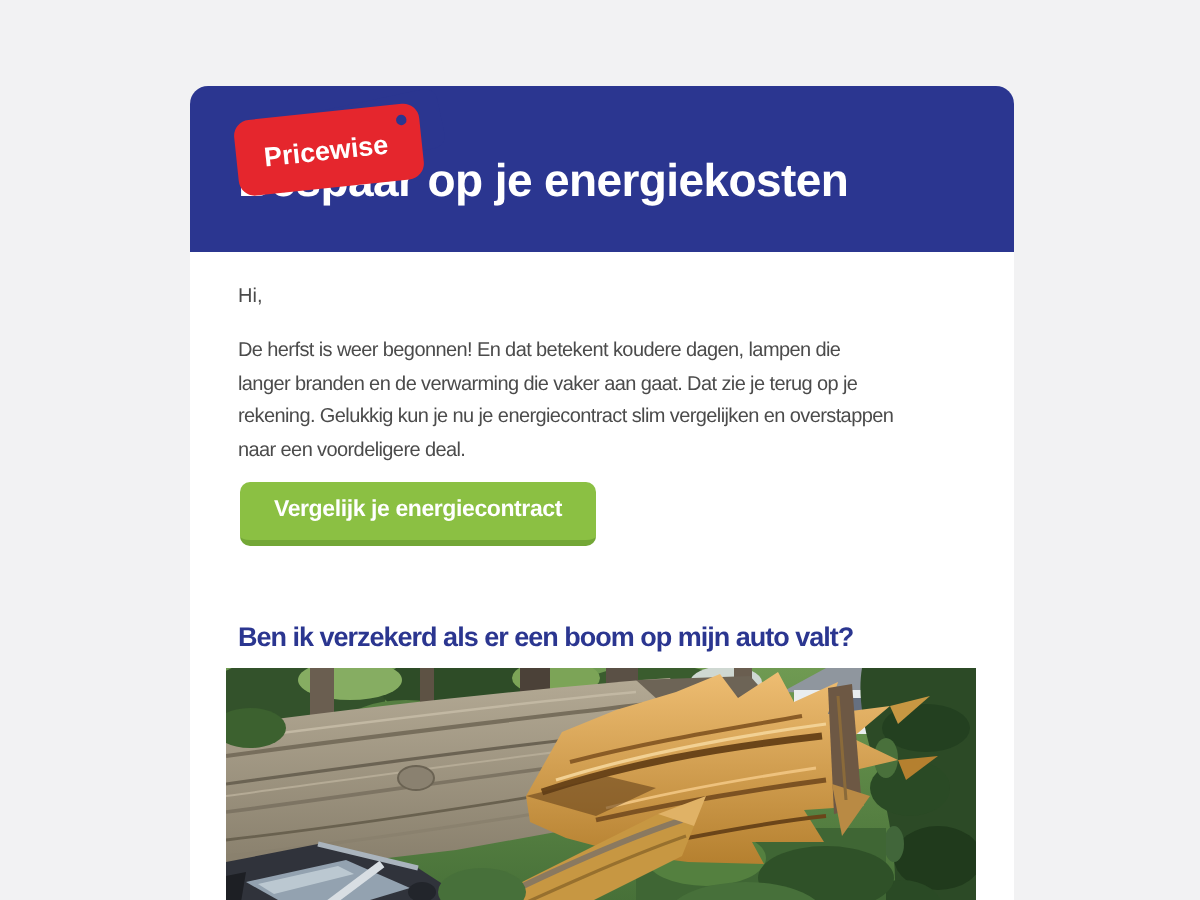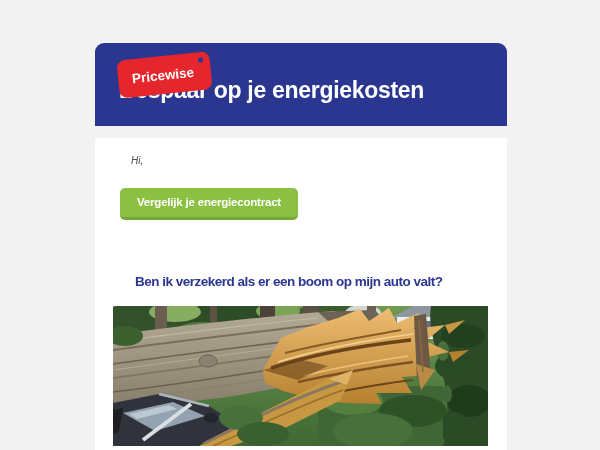--- a/index.html
+++ b/index.html
@@ -14,36 +14,36 @@
     margin-top:43px;height:83px;box-sizing:border-box;
     background:#2b3690;border-radius:9px 9px 0 0;
     display:flex;align-items:center;padding:12px 24px 0;
   }
   .banner h1{
     margin:0;color:#ffffff;font-size:23px;font-weight:bold;
     letter-spacing:-0.3px;white-space:nowrap;
   }
   .content{background:#ffffff;padding-bottom:4px;}
   .greeting{
-    margin:12px;padding:15px 24px 0;font-size:10px;line-height:16px;
-    color:#4b4b4b;white-space:pre;font-style:italic;
+    margin:0;padding:15px 24px 0;font-size:10px;line-height:16px;
+    color:#4b4b4b;white-space:pre;
   }
   .paragraph{
     margin:0;padding:11px 8px 0 24px;font-size:10px;line-height:16.5px;
     letter-spacing:-0.3px;color:#4b4b4b;white-space:pre;
   }
   .cta{
     display:inline-block;margin:7px 0 0 25px;
     background:#8bc043;border:0;border-bottom:3px solid #73a736;
     border-radius:5px;color:#ffffff;font-weight:bold;font-size:11.5px;
     letter-spacing:-0.2px;line-height:1;padding:9px 17px 8px;
     font-family:inherit;cursor:pointer;white-space:nowrap;text-align:center;
   }
   .section-heading{
-    margin:16px;padding:37px 12px 0 24px;font-size:13.5px;font-weight:bold;
+    margin:0;padding:37px 12px 0 24px;font-size:13.5px;font-weight:bold;
     letter-spacing:-0.5px;color:#2b3690;white-space:nowrap;line-height:17px;
   }
   .photo-wrap{display:block;margin:7px 0 0 18px;width:375px;height:140px;cursor:pointer;}
   .photo-wrap svg{display:block;width:375px;height:140px;}
 </style>
 </head>
 <body>
 
 <div class="card">
 
@@ -57,20 +57,24 @@
       <text x="50" y="37" text-anchor="middle" font-size="13.5" font-weight="bold" fill="#ffffff" font-family="Liberation Sans, sans-serif">Pricewise</text>
     </g>
   </svg>
 
   <div class="banner">
     <h1>Bespaar op je energiekosten</h1>
   </div>
 
   <div class="content">
     <p class="greeting">Hi,</p>
+    <p class="paragraph">De herfst is weer begonnen! En dat betekent koudere dagen, lampen die
+langer branden en de verwarming die vaker aan gaat. Dat zie je terug op je
+rekening. Gelukkig kun je nu je energiecontract slim vergelijken en overstappen
+naar een voordeligere deal.</p>
 
     <button class="cta">Vergelijk je energiecontract</button>
 
     <h2 class="section-heading">Ben ik verzekerd als er een boom op mijn auto valt?</h2>
 
     
     <div class="photo-wrap" title="Omgevallen boom met gebroken stam op een auto">
       <svg viewBox="0 0 375 140" preserveAspectRatio="none">
         <defs>
           <linearGradient id="gFol" x1="0" y1="0" x2="0" y2="1">

